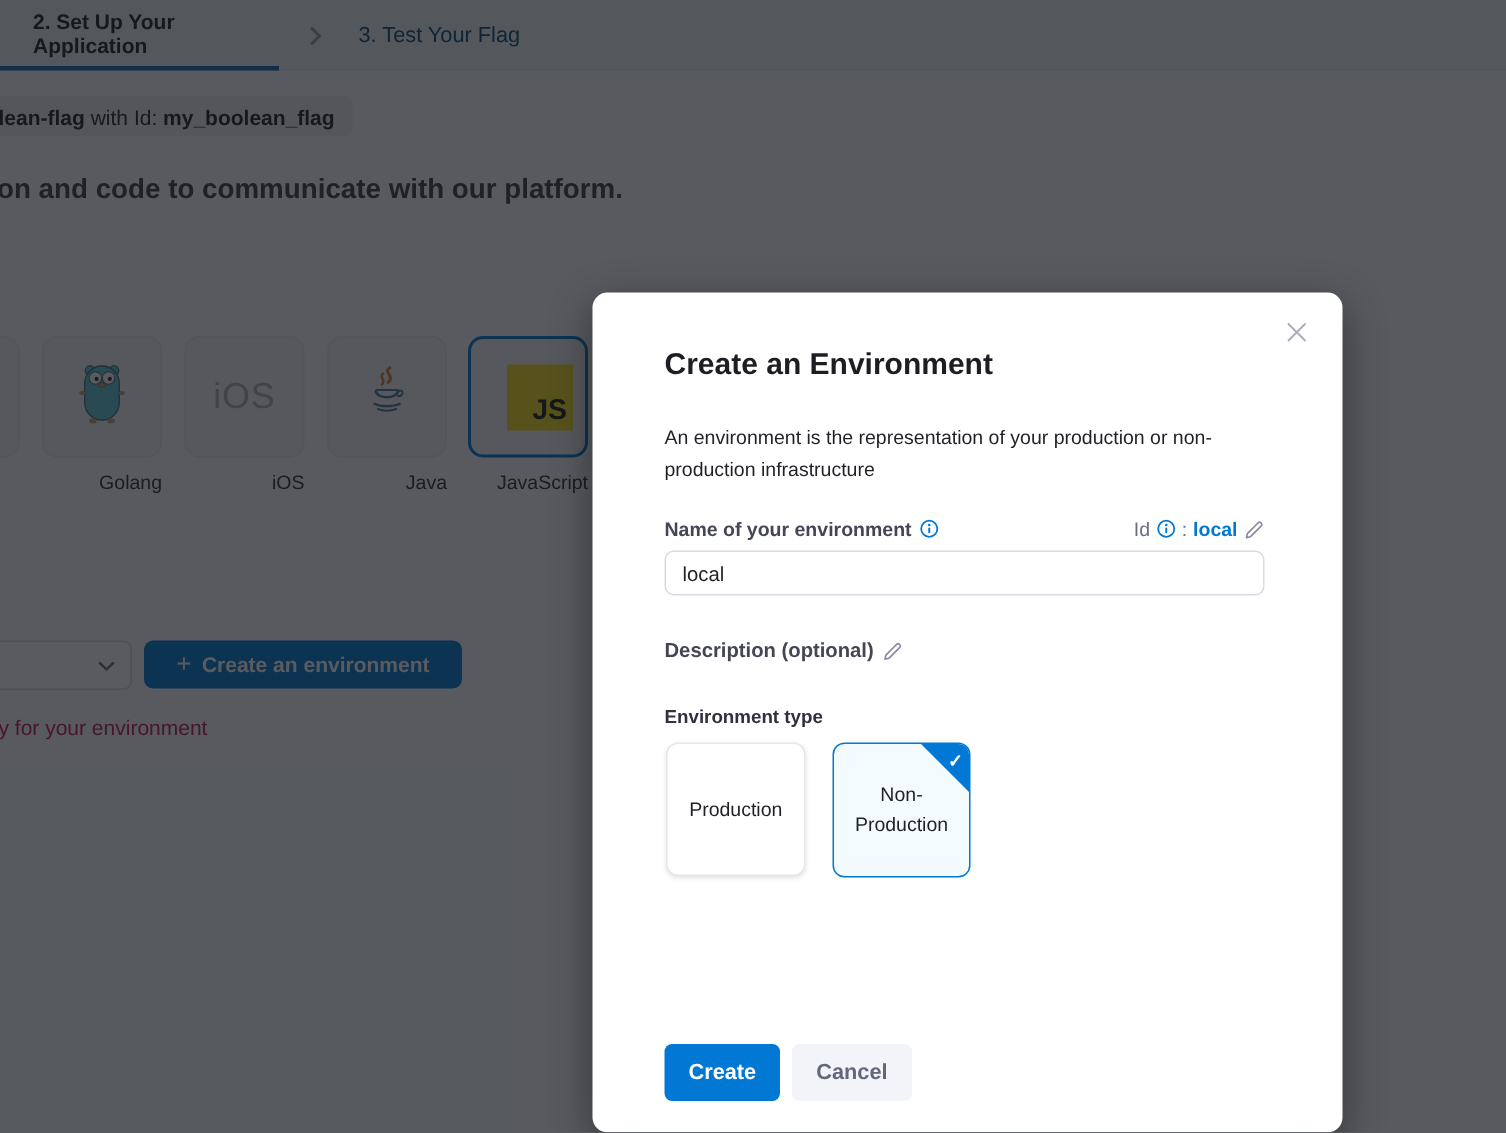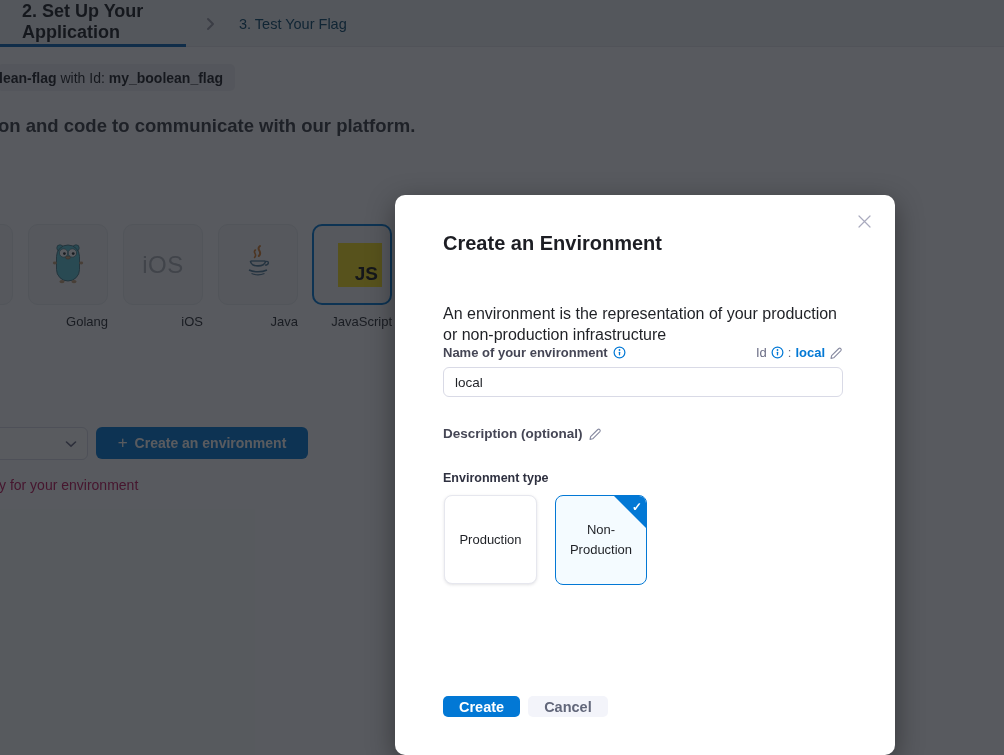--- a/index.html
+++ b/index.html
@@ -4,21 +4,21 @@
 <style>
   * { margin:0; padding:0; box-sizing:border-box; }
   html,body { background:#202227; }
   body { font-family:"Liberation Sans", sans-serif; }
   .screen { position:relative; width:1004px; height:755px; overflow:hidden; background:#fbfbfd; }
   .abs { position:absolute; }
 
   
   .header { left:0; top:0; width:1004px; height:47px; background:#eef0f4; border-bottom:1px solid #e3e5ea; }
   .tab-active { left:0; top:0; width:186px; height:47px; display:flex; align-items:center; padding-left:22px;
-                border-bottom:3px solid #0b66b5; font-size:18px; font-weight:600; color:#1d1f24; }
+                border-bottom:3px solid #0b66b5; font-size:14px; font-weight:600; color:#1d1f24; }
   .crumb-chevron { left:206px; top:17px; }
   .tab-next { left:239px; top:0; height:47px; display:flex; align-items:center; font-size:14.5px; color:#0c4a6e; }
 
   .flag-chip { left:-3px; top:64px; height:27px; display:inline-flex; align-items:center;
                padding:0 12px 0 2px; border-radius:5px; background:#edeef4; font-size:14px; color:#1f2126; white-space:pre; }
   .flag-chip b { font-weight:700; }
 
   .headline { left:-2px; top:115px; font-size:18.5px; font-weight:700; color:#3a3d45; white-space:nowrap; }
 
   .sdk-card { top:224px; width:80px; height:81px; border-radius:10px; background:#f3f5f8; border:1px solid #e7e9ee;
@@ -36,41 +36,41 @@
   .create-env-btn .plus { font-size:17px; font-weight:400; margin-right:7px; }
   .helper-text { left:-1px; top:477px; font-size:14px; color:#be185d; white-space:nowrap; }
 
   .overlay { inset:0; background:rgba(18,22,27,0.70); }
 
   
   .modal { left:395px; top:195px; width:500px; height:560px; background:#ffffff; border-radius:10px;
            box-shadow:0 8px 28px rgba(0,0,0,0.4); }
   .close-btn { left:458px; top:17px; width:22px; height:22px; background:none; border:none; cursor:pointer; }
   .modal-title { left:48px; top:37px; font-size:20px; font-weight:700; color:#1d1e24; }
-  .modal-desc { left:48px; top:108px; width:402px; font-size:16px; line-height:21px; color:#1f2126; }
+  .modal-desc { left:48px; top:86px; width:402px; font-size:13px; line-height:21px; color:#1f2126; }
 
   .name-row { left:48px; top:150px; width:400px; display:flex; justify-content:space-between; align-items:center;gap:26px; }
   .field-label { font-size:13px; font-weight:600; color:#454655; display:inline-flex; align-items:center; gap:5px; }
   .id-group { display:inline-flex; align-items:center; gap:4px; font-size:13px; color:#6b6d85; }
   .id-value { color:#0278d5; font-weight:600; }
   .name-input { left:48px; top:172px; width:400px; height:30px; border:1px solid #d9dae6; border-radius:6px;
                 padding:0 11px; font-size:13.5px; color:#1f2126; font-family:"Liberation Sans", sans-serif; background:#fff; }
   .desc-row { left:48px; top:231px; }
   .envtype-label { left:48px; top:276px; font-size:12.5px; font-weight:600; color:#2f3140; }
 
   .type-card { top:300px; border-radius:8px; display:flex; align-items:center; justify-content:center; text-align:center;
                font-size:13px; line-height:20px; color:#1f2126; cursor:pointer; }
   .type-card.prod { left:49px; width:93px; height:89px; background:#ffffff; border:1px solid #e6e7ee;
                     box-shadow:0 1px 3px rgba(96,97,112,0.18); }
   .type-card.nonprod { left:160px; width:92px; height:90px; background:#f4fbff; border:1.5px solid #0278d5; overflow:hidden; }
   .corner-flag { position:absolute; top:0; right:0; width:0; height:0; border-top:32px solid #0278d5; border-left:32px solid transparent; }
   .corner-check { position:absolute; top:1px; right:4px; color:#ffffff; font-size:12px; font-weight:700; }
 
   .btn-row { left:48px; top:501px; display:flex; gap:8px; }
-  .btn { height:21px; border-radius:5px; border:none; font-size:14.5px; font-weight:700; cursor:pointer;
+  .btn { height:38px; border-radius:5px; border:none; font-size:14.5px; font-weight:700; cursor:pointer;
          font-family:"Liberation Sans", sans-serif; padding:0 16px; }
   .btn-create { background:#0278d5; color:#ffffff; }
   .btn-cancel { background:#f3f4fa; color:#62677a; }
 </style>
 </head>
 <body>
 
 <div class="screen">
 
   <div class="abs header">

